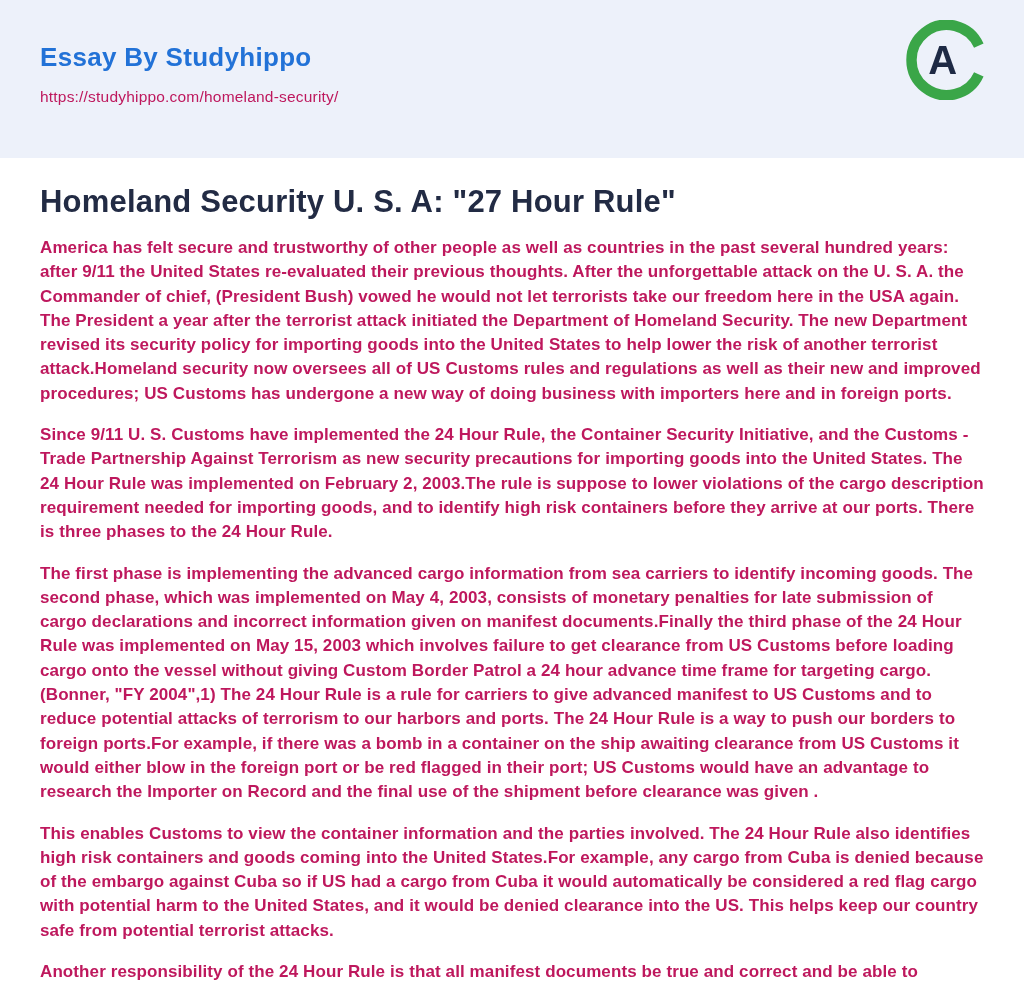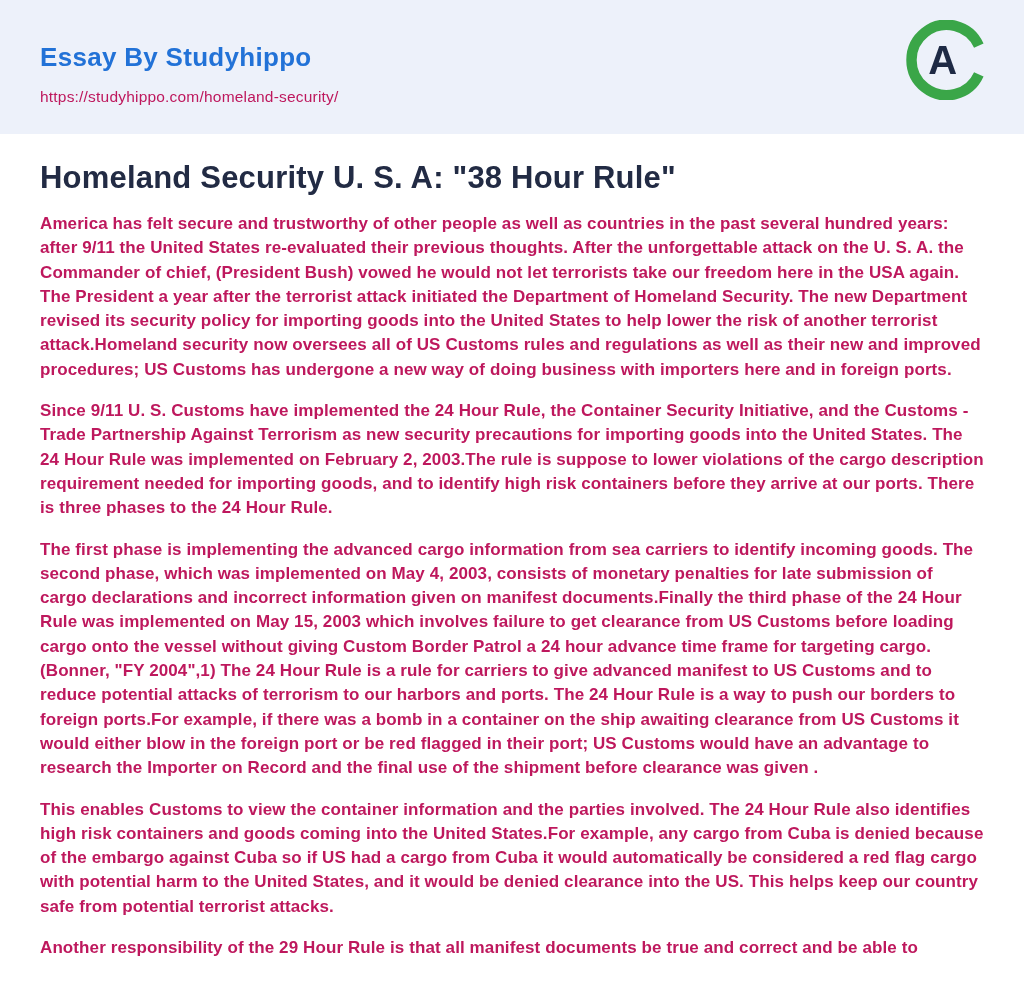--- a/index.html
+++ b/index.html
@@ -11,21 +11,21 @@
   .page {
     width: 1024px;
     min-height: 987px;
     background: #ffffff;
     overflow: hidden;
   }
   .header {
     background: #edf1fa;
     padding: 42px 40px 48px 40px;
     position: relative;
-    height: 134px;
+    height: 158px;
   }
   .brand {
     color: #2272d7;
     font-size: 26px;
     font-weight: bold;
     letter-spacing: 0.3px;
   }
   .source-link {
     display: inline-block;
     margin-top: 15px;
@@ -71,24 +71,24 @@
 
     <div class="logo">
       <svg width="80" height="80" viewBox="0 0 100 100" aria-hidden="true">
         <path d="M 91 32 A 44 44 0 1 0 91 68" fill="none" stroke="#3aa648" stroke-width="13" stroke-linecap="butt"></path>
         <text x="46" y="67" font-family="Liberation Sans, DejaVu Sans, sans-serif" font-size="50" font-weight="bold" fill="#1e2a45" text-anchor="middle">A</text>
       </svg>
     </div>
   </div>
 
   <div class="content">
-    <h1 class="article-title">Homeland Security U. S. A: "38 Hour Rule"</h1>
+    <h1 class="article-title">Homeland Security U. S. A: "27 Hour Rule"</h1>
 
     <div class="article-body">
       <p>America has felt secure and trustworthy of other people as well as countries in the past several hundred years: after 9/11 the United States re-evaluated their previous thoughts. After the unforgettable attack on the U. S. A. the Commander of chief, (President Bush) vowed he would not let terrorists take our freedom here in the USA again. The President a year after the terrorist attack initiated the Department of Homeland Security. The new Department revised its security policy for importing goods into the United States to help lower the risk of another terrorist attack.Homeland security now oversees all of US Customs rules and regulations as well as their new and improved procedures; US Customs has undergone a new way of doing business with importers here and in foreign ports.</p>
       <p>Since 9/11 U. S. Customs have implemented the 24 Hour Rule, the Container Security Initiative, and the Customs - Trade Partnership Against Terrorism as new security precautions for importing goods into the United States. The 24 Hour Rule was implemented on February 2, 2003.The rule is suppose to lower violations of the cargo description requirement needed for importing goods, and to identify high risk containers before they arrive at our ports. There is three phases to the 24 Hour Rule.</p>
       <p>The first phase is implementing the advanced cargo information from sea carriers to identify incoming goods. The second phase, which was implemented on May 4, 2003, consists of monetary penalties for late submission of cargo declarations and incorrect information given on manifest documents.Finally the third phase of the 24 Hour Rule was implemented on May 15, 2003 which involves failure to get clearance from US Customs before loading cargo onto the vessel without giving Custom Border Patrol a 24 hour advance time frame for targeting cargo. (Bonner, "FY 2004",1) The 24 Hour Rule is a rule for carriers to give advanced manifest to US Customs and to reduce potential attacks of terrorism to our harbors and ports. The 24 Hour Rule is a way to push our borders to foreign ports.For example, if there was a bomb in a container on the ship awaiting clearance from US Customs it would either blow in the foreign port or be red flagged in their port; US Customs would have an advantage to research the Importer on Record and the final use of the shipment before clearance was given .</p>
       <p>This enables Customs to view the container information and the parties involved. The 24 Hour Rule also identifies high risk containers and goods coming into the United States.For example, any cargo from Cuba is denied because of the embargo against Cuba so if US had a cargo from Cuba it would automatically be considered a red flag cargo with potential harm to the United States, and it would be denied clearance into the US. This helps keep our country safe from potential terrorist attacks.</p>
-      <p>Another responsibility of the 29 Hour Rule is that all manifest documents be true and correct and be able to</p>
+      <p>Another responsibility of the 24 Hour Rule is that all manifest documents be true and correct and be able to</p>
     </div>
   </div>
 
 </div>
 
 </body></html>

